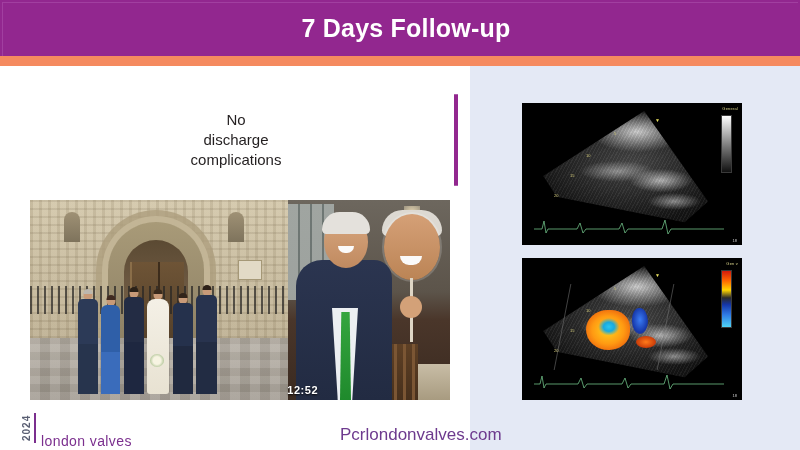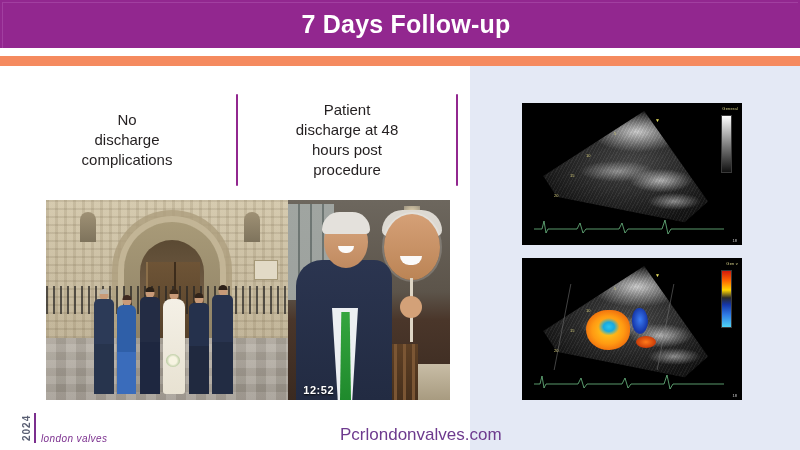--- a/index.html
+++ b/index.html
@@ -22,21 +22,21 @@
     width: 800px;
     height: 450px;
     background: #ffffff;
   }
 
   
   .header-band {
     position: absolute;
     left: 0; top: 0;
     width: 800px;
-    height: 48px;
+    height: 56px;
     background: #92278f;
     display: flex;
     align-items: center;
     justify-content: center;
     box-sizing: border-box;
     padding-left: 12px;
   }
   .header-band .inner-edge {
     position: absolute;
     left: 2px; top: 2px; right: 2px; bottom: 0;
@@ -114,21 +114,21 @@
     height: 200px;
   }
 
   .photo {
     position: absolute;
     top: 0;
     height: 200px;
     overflow: hidden;
     background: #b9b2a4;
   }
-  .photo-wedding { left: 16px; width: 294px; }
+  .photo-wedding { left: 0; width: 294px; }
   .photo-portrait { left: 258px; width: 162px; background: #2a2320; }
 
   
   .wd-sky {
     position: absolute; left:0; top:0; width:100%; height:100%;
     background:
       linear-gradient(180deg,#cfc4aa 0%, #c5b99d 52%, #b4ad9f 53%, #a9a298 100%);
   }
   .wd-facade {
     position: absolute; left: 0; top: 0; width: 100%; height: 138px;
@@ -318,22 +318,21 @@
     left: 26px; top: -3px;
     color: #7b2f8e;
     font-size: 25px;
     font-weight: bold;
     letter-spacing: -1px;
   }
   .logo-sub {
     position: absolute;
     left: 27px; top: 21px;
     color: #7b2f8e;
-    font-size: 10px;
-    font-style: italic;
+    font-size: 14px;
     letter-spacing: 0.4px;
   }
   .footer-url {
     position: absolute;
     left: 340px; top: 425px;
     color: #6d3a8e;
     font-size: 17px;
   }
 
   
@@ -453,24 +452,20 @@
 
   <div class="right-panel"></div>
 
   <div class="left-area">
 
     <div class="bullets">
       <div class="bullet-col">No
 discharge
 complications</div>
       <div class="bullet-divider"></div>
-      <div class="bullet-col">Patient
-discharge at 48
-hours post
-procedure</div>
       <div class="bullet-divider"></div>
     </div>
 
     <div class="photo-row">
 
       <div class="photo photo-wedding">
         <div class="wd-sky"></div>
         <div class="wd-facade"></div>
         <div class="wd-niche l"></div>
         <div class="wd-niche r"></div>

